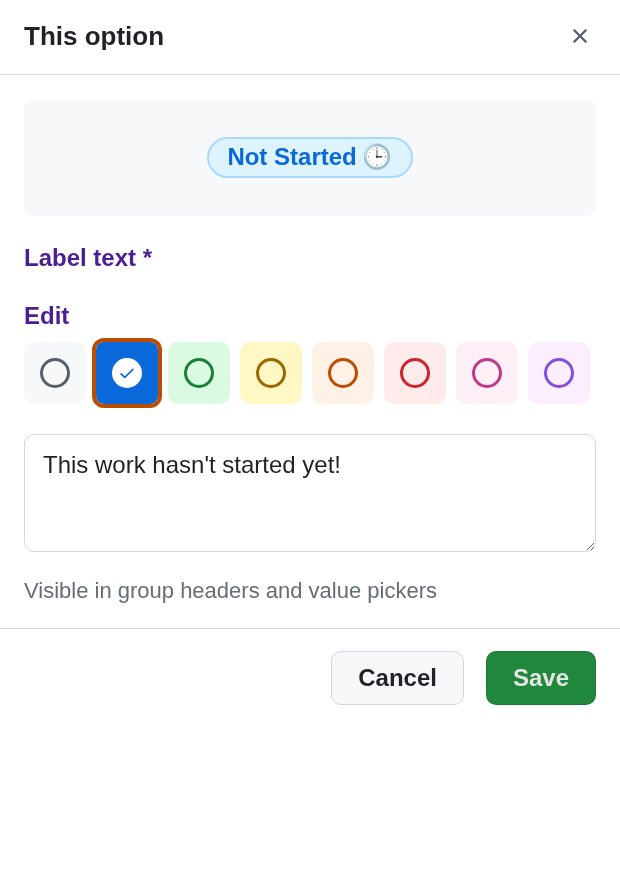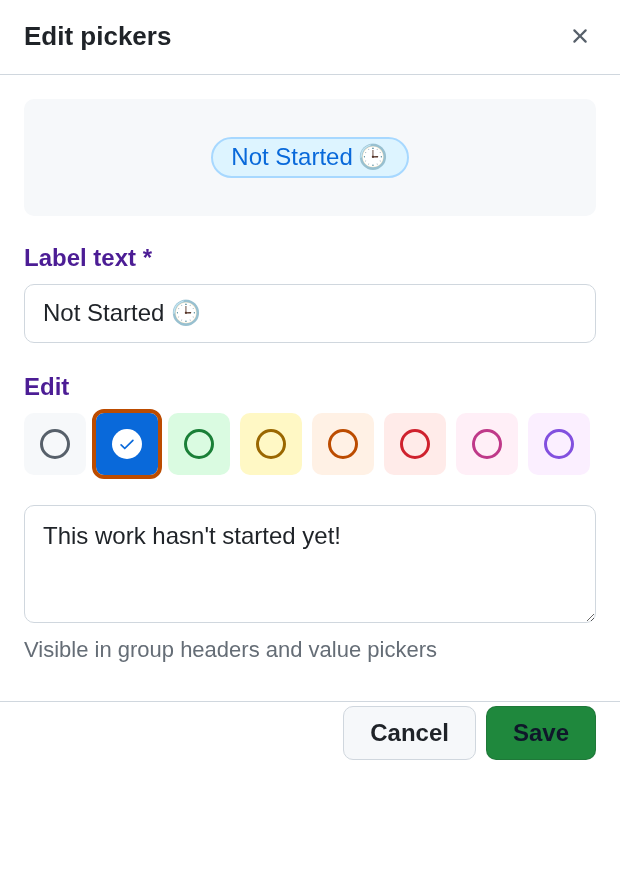--- a/index.html
+++ b/index.html
@@ -54,21 +54,21 @@
     justify-content: center;
     align-items: center;
     margin-bottom: 28px;
   }
   .preview-pill {
     display: inline-flex;
     align-items: center;
     background: #ddf4ff;
     border: 2px solid #a7d8ff;
     color: #0969da;
-    font-weight: 400;
+    font-weight: 700;
     font-size: 24px;
     border-radius: 999px;
     padding: 4px 18px 4px 18px;
     line-height: 1.2;
   }
   .preview-emoji { margin-left: 6px; }
 
   .field-label {
     font-size: 24px;
     font-weight: 700;
@@ -153,78 +153,77 @@
     padding: 14px 18px;
     border: 1px solid #d0d7de;
     border-radius: 10px;
     background: #fff;
     color: #1f2328;
     resize: both;
     font-family: inherit;
     line-height: 1.3;
   }
   .desc-hint {
-    margin-top: 10px;
+    margin-top: 22px;
     font-size: 22px;
     color: #656d76;
   }
 
   
   .dialog-footer {
     border-top: 1px solid #d0d7de;
-    padding: 4px 24px;
+    padding: 22px 24px;
     display: flex;
     justify-content: flex-end;
-    gap: 10px;
-    margin-top: 14px;
+    gap: 22px;
+    margin-top: 0;
   }
   .btn {
     font-size: 24px;
     font-weight: 600;
     padding: 14px 26px;
     border-radius: 10px;
     cursor: pointer;
     line-height: 1;
     font-family: inherit;
   }
   .btn-secondary {
     background: #f6f8fa;
     border: 1px solid #d0d7de;
     color: #1f2328;
   }
   .btn-primary {
     background: #1f883d;
     border: 1px solid rgba(31,35,40,0.15);
-    color: #0f172a;
+    color: #e5e5e5;
   }
 </style>
 </head>
 <body>
 
 <div class="dialog-header">
-  <h1 class="dialog-title">Edit pickers</h1>
+  <h1 class="dialog-title">This option</h1>
   <button class="close-btn" aria-label="Close">
     <svg width="24" height="24" viewBox="0 0 16 16" fill="#57606a">
       <path d="M3.72 3.72a.75.75 0 0 1 1.06 0L8 6.94l3.22-3.22a.75.75 0 1 1 1.06 1.06L9.06 8l3.22 3.22a.75.75 0 1 1-1.06 1.06L8 9.06l-3.22 3.22a.75.75 0 0 1-1.06-1.06L6.94 8 3.72 4.78a.75.75 0 0 1 0-1.06Z"></path>
     </svg>
   </button>
 </div>
 
 <div class="dialog-body">
 
   <div class="preview-panel">
     <span class="preview-pill">
       <span>Not Started</span>
       <span class="preview-emoji">🕒</span>
     </span>
   </div>
 
   <div>
     <div class="field-label">Label text *</div>
-    <input type="text" class="text-input" value="Not Started 🕒" style="">
   </div>
 
   <div class="section-gap">
     <div class="field-label">Edit</div>
     <div class="color-row">
       <button class="swatch sw-gray">
           <span class="ring"></span>
         </button>
       <button class="swatch sw-blue selected-outline">
         <span class="check-circle">

